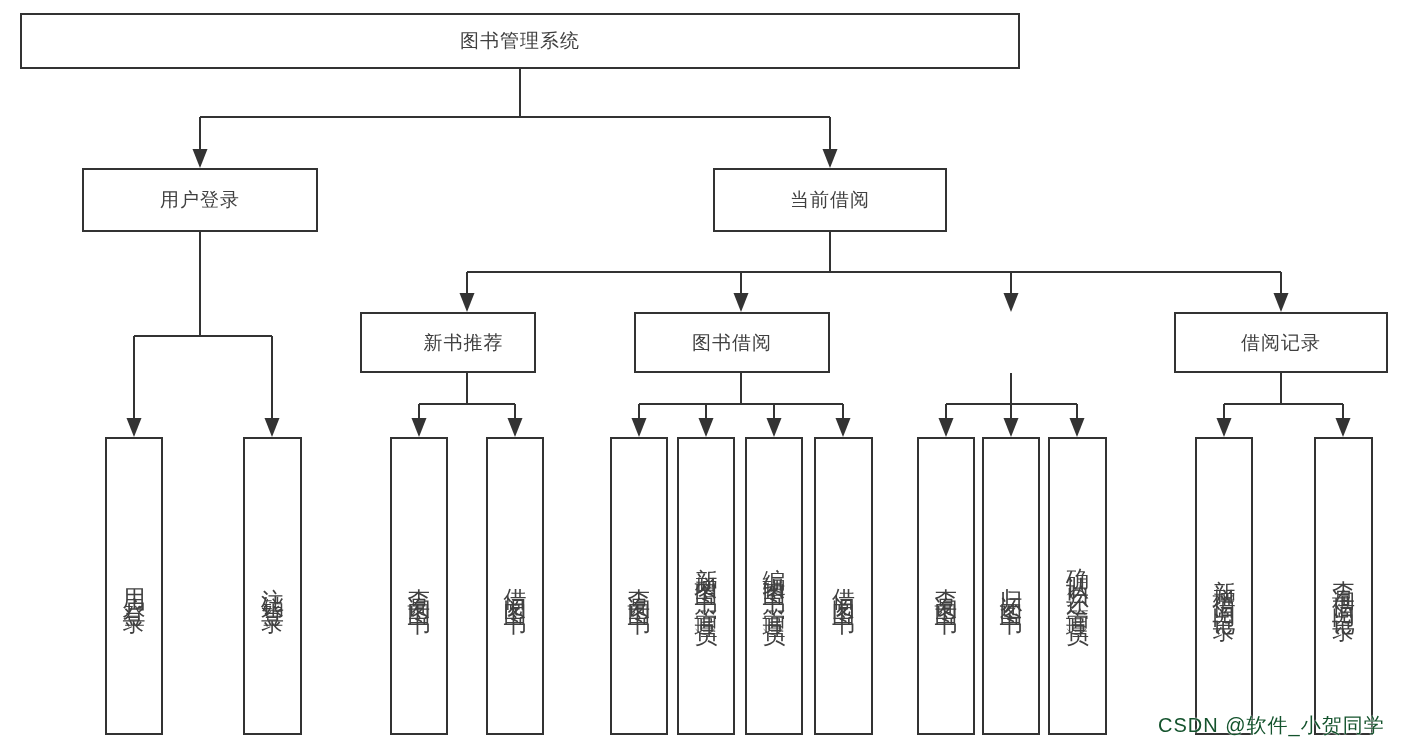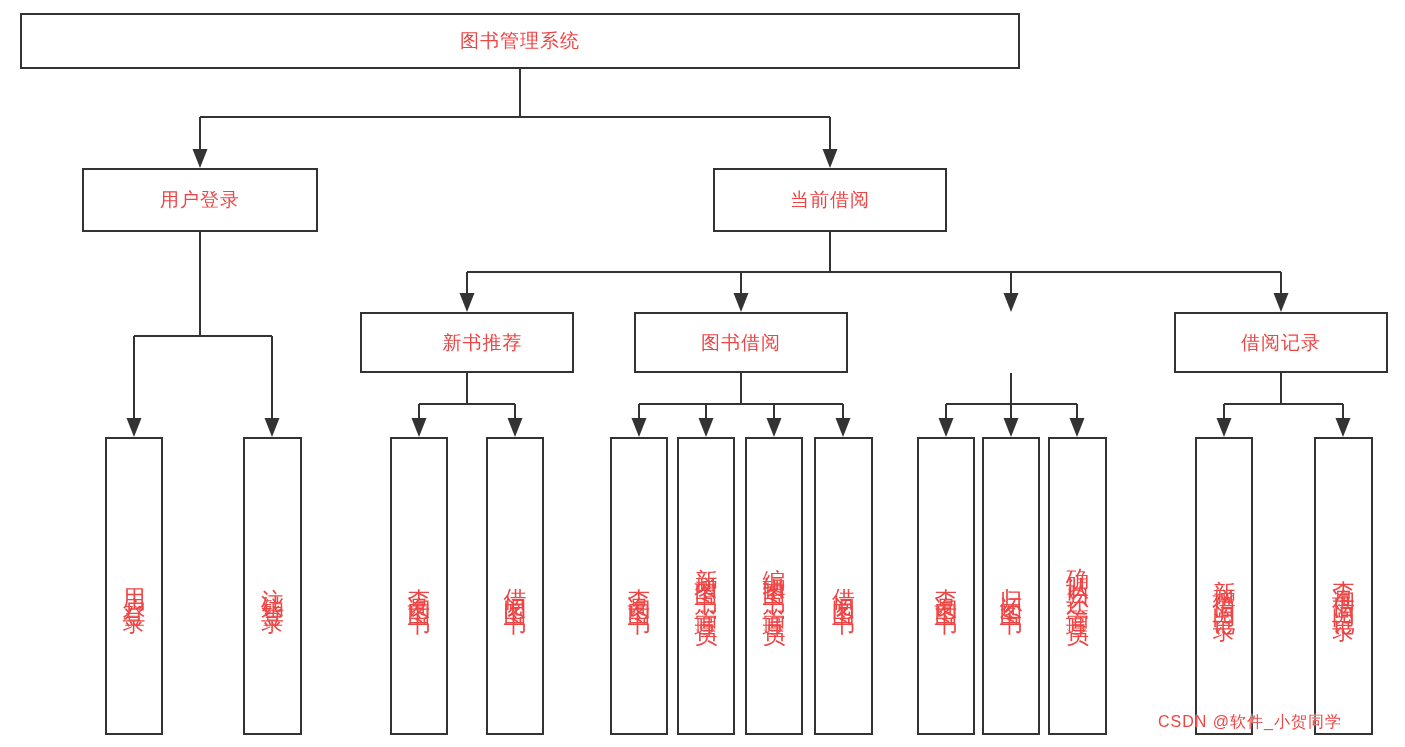--- a/index.html
+++ b/index.html
@@ -23,41 +23,41 @@
     height: 747px;
   }
   .box {
     position: absolute;
     box-sizing: border-box;
     background: #ffffff;
     border: 2px solid #333333;
     display: flex;
     align-items: center;
     justify-content: center;
-    color: #ef4444;
+    color: #404040;
   }
   .h-box {
     font-size: 19px;
     letter-spacing: 1px;
     white-space: nowrap;
   }
   .v-box {
     writing-mode: vertical-rl;
     text-orientation: mixed;
     font-size: 23px;
     letter-spacing: 8px;
     line-height: 1;
   }
   .watermark {
     position: absolute;
     left: 1158px;
     top: 712px;
-    font-size: 16px;
+    font-size: 20px;
     letter-spacing: 1px;
-    color: #ef4444;
+    color: #14532d;
     text-shadow: 0 0 2px #ffffff, 0 0 1px #ffffff;
     white-space: nowrap;
     z-index: 5;
   }
 </style>
 </head>
 <body>
 
 <div id="canvas">
 
@@ -99,22 +99,22 @@
       <polygon points="1216.5,418 1231.5,418 1224,437"></polygon>
       <polygon points="1335.5,418 1350.5,418 1343,437"></polygon>
     </g>
   </svg>
 
   <div class="box h-box" style="left:20px; top:13px; width:1000px; height:56px;">图书管理系统</div>
 
   <div class="box h-box" style="left:82px; top:168px; width:236px; height:64px;">用户登录</div>
   <div class="box h-box" style="left:713px; top:168px; width:234px; height:64px;">当前借阅</div>
 
-  <div class="box h-box" style="left:360px; top:312px; width:214px; height:61px;padding-left:31px;">新书推荐</div>
-  <div class="box h-box" style="left:634px; top:312px; width:214px; height:61px;">图书借阅</div>
+  <div class="box h-box" style="left:360px; top:312px; width:176px; height:61px;padding-left:31px;">新书推荐</div>
+  <div class="box h-box" style="left:634px; top:312px; width:196px; height:61px;">图书借阅</div>
   <div class="box h-box" style="left:1174px; top:312px; width:214px; height:61px;">借阅记录</div>
 
   <div class="box v-box" style="left:105px; top:437px; width:58px; height:298px;">用户登录</div>
   <div class="box v-box" style="left:243px; top:437px; width:59px; height:298px;">注销登录</div>
 
   <div class="box v-box" style="left:390px; top:437px; width:58px; height:298px;">查询图书</div>
   <div class="box v-box" style="left:486px; top:437px; width:58px; height:298px;">借阅图书</div>
 
   <div class="box v-box" style="left:610px; top:437px; width:58px; height:298px;">查询图书</div>
   <div class="box v-box" style="left:677px; top:437px; width:58px; height:298px;">新增图书（管理员）</div>

